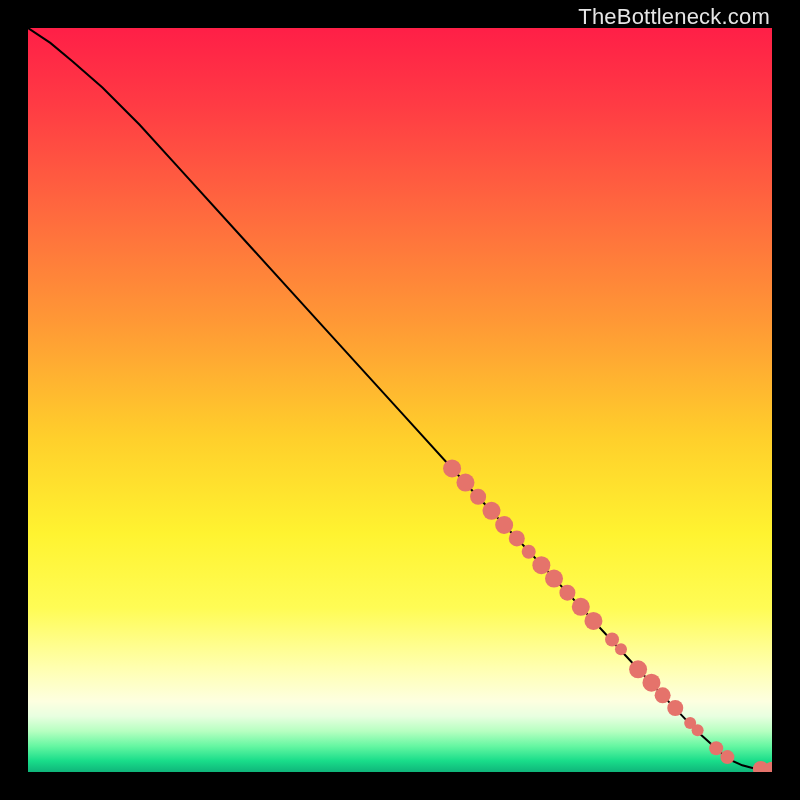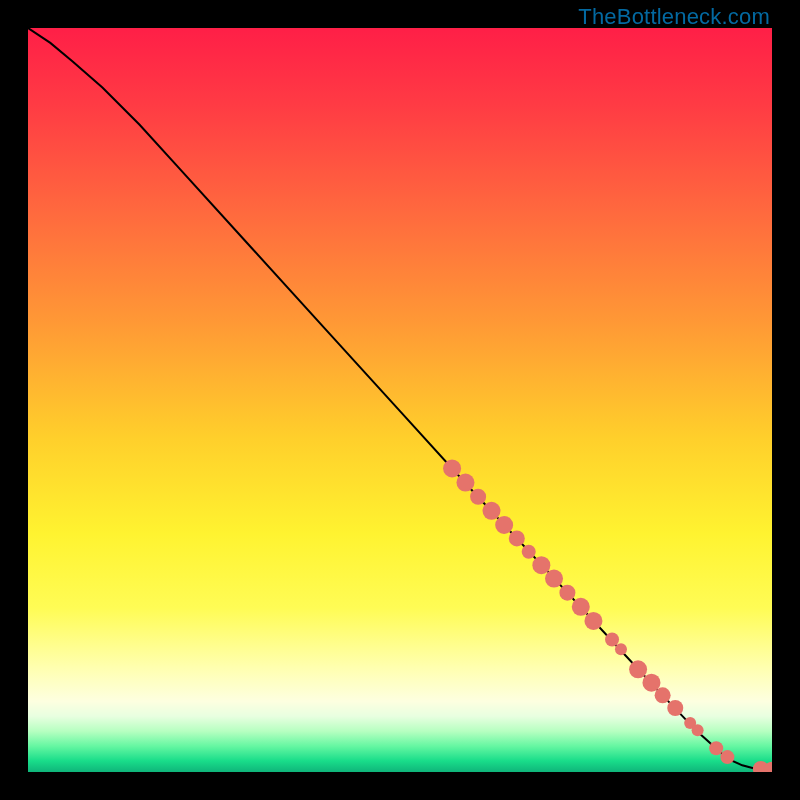--- a/index.html
+++ b/index.html
@@ -23,21 +23,21 @@
     position: absolute;
     left: 0;
     top: 0;
     width: 744px;
     height: 744px;
   }
   .watermark {
     position: absolute;
     top: 4px;
     right: 30px;
-    color: #0369a1;
+    color: #e5e5e5;
     font-size: 22px;
     font-weight: 500;
     letter-spacing: 0.2px;
   }
   svg { display: block; }
 </style>
 </head>
 <body>
 
 <div class="watermark">TheBottleneck.com</div>

